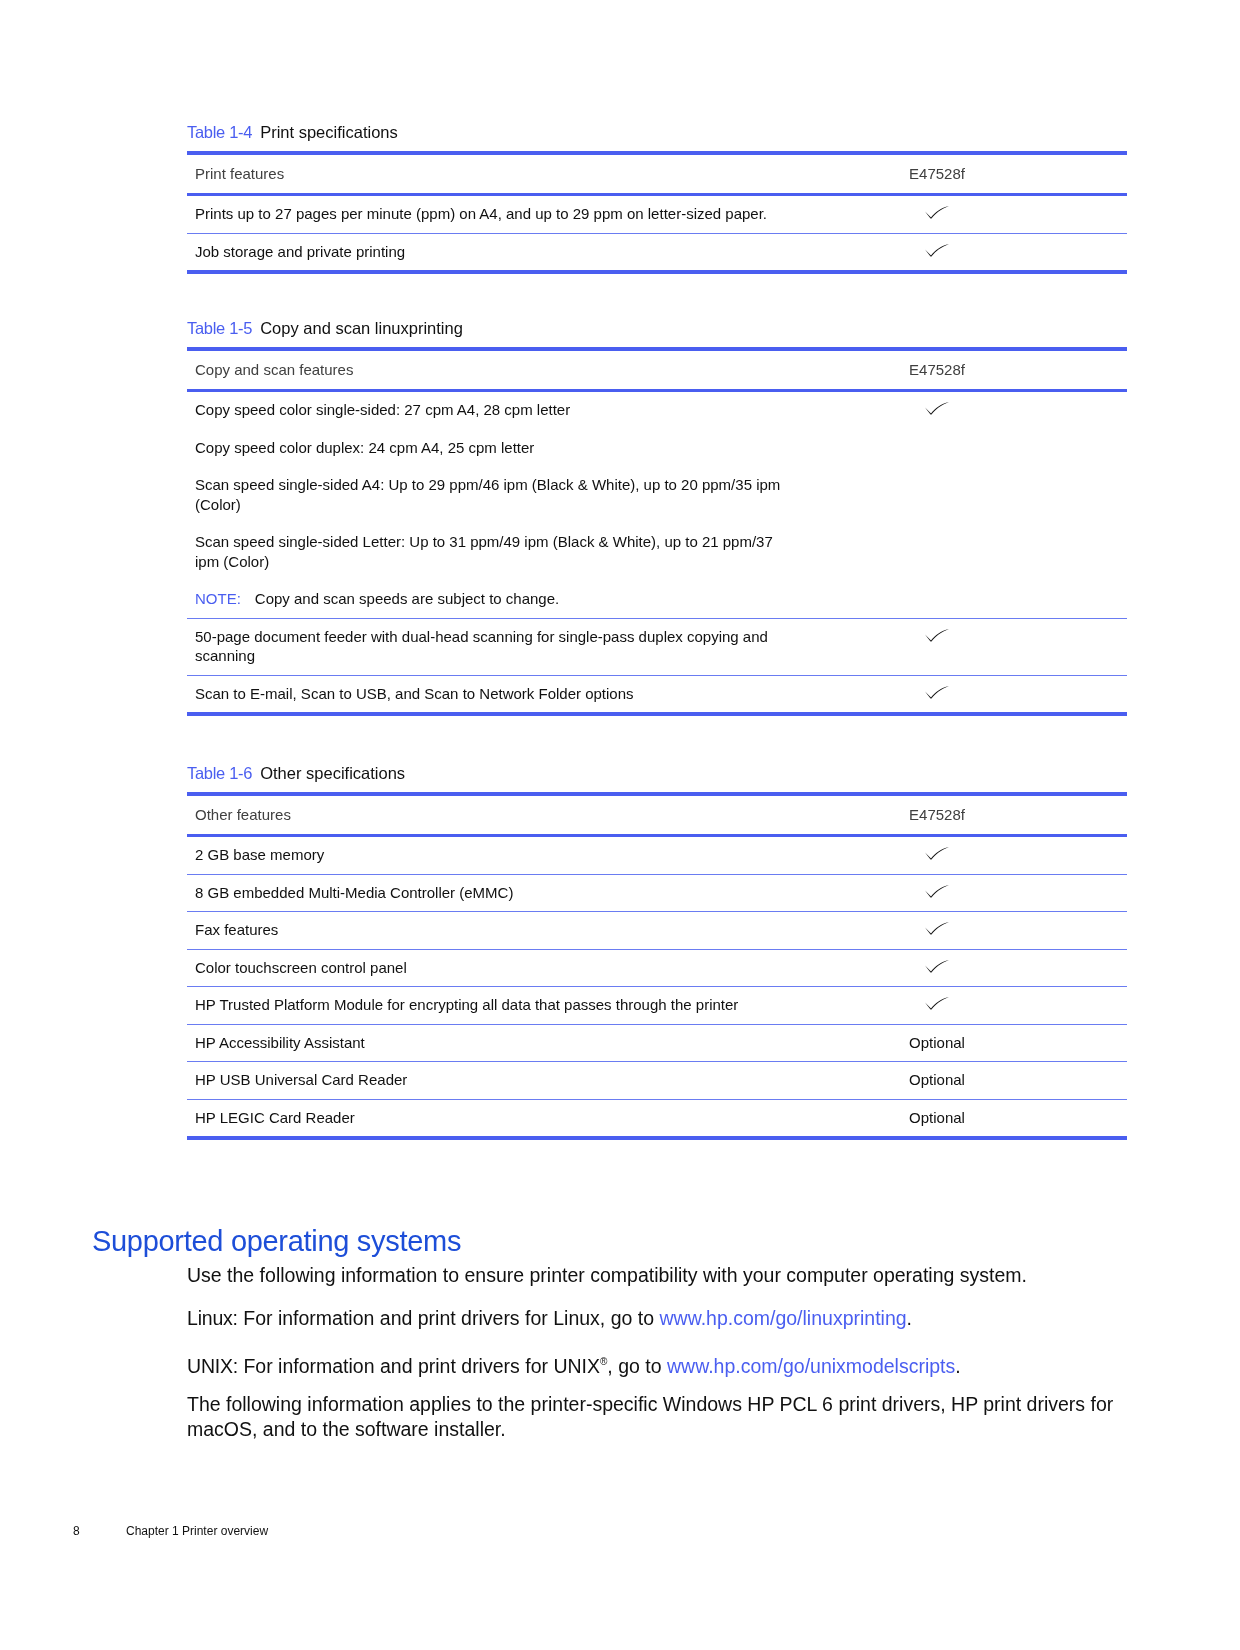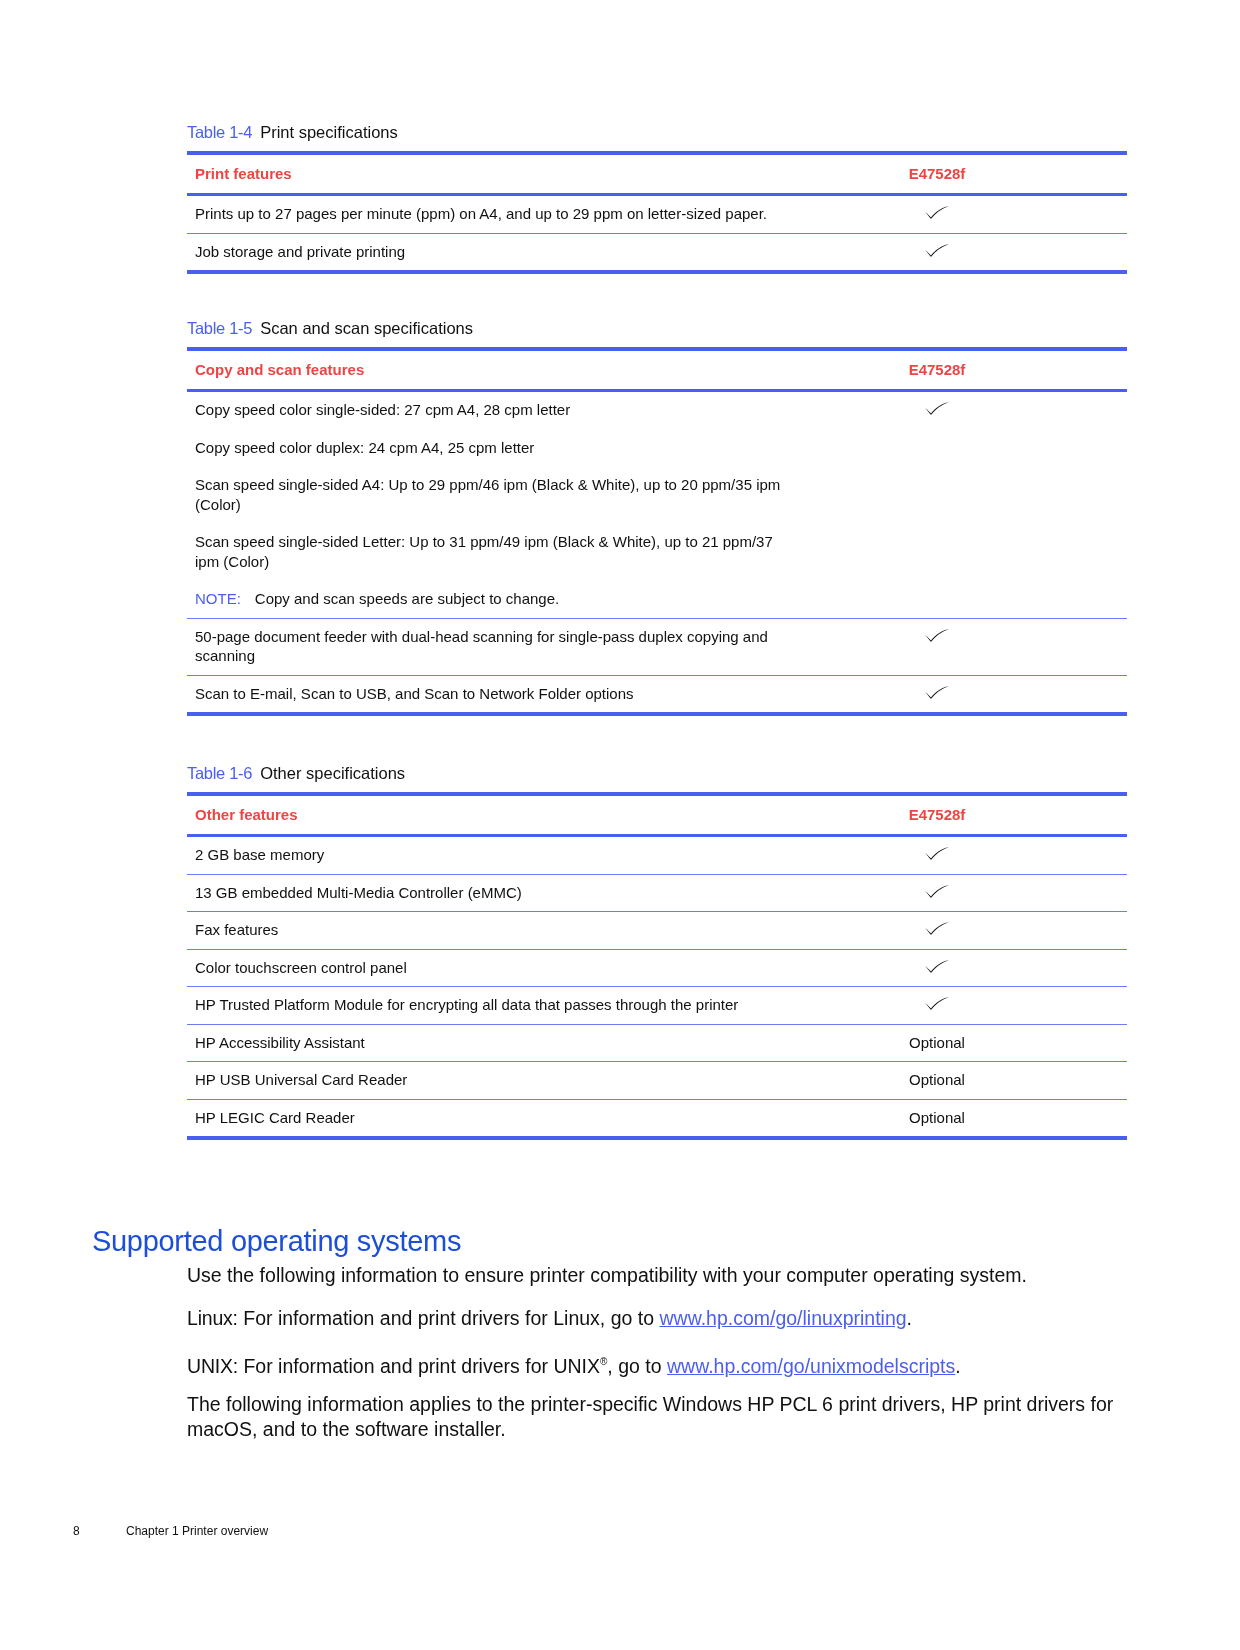--- a/index.html
+++ b/index.html
@@ -6,35 +6,35 @@
   body {
     width: 1240px; height: 1650px; position: relative; overflow: hidden;
     font-family: "Liberation Sans", "DejaVu Sans", sans-serif; color: #1a1a1a;
   }
   .table-block { position: absolute; left: 187px; width: 940px; }
   .caption { font-size: 16.5px; height: 24px; line-height: 24px; margin-bottom: 7px; }
   .caption .num { color: #4a5ef0; margin-right: 8px; letter-spacing: -0.3px; }
   .caption .ttl { color: #111; margin-top: 35px; }
   table.spec { width: 940px; border-collapse: collapse; font-size: 15px; }
   table.spec thead tr { border-top: 4px solid #4a5ef0; border-bottom: 3px solid #4a5ef0; }
-  table.spec th { text-align: left; font-weight: bold; padding: 9px 8px 10px 8px; height: 19px; color: #ef4444; }
+  table.spec th { text-align: left; font-weight: normal; padding: 9px 8px 10px 8px; height: 19px; color: #404040; }
   table.spec th.col2, table.spec td.col2 { width: 200px; text-align: center; padding-left: 0; padding-right: 90px; }
   table.spec tbody tr { border-bottom: 1px solid #6a7cf2; }
   table.spec tbody tr.last { border-bottom: 4px solid #4a5ef0; }
   table.spec td { padding: 8px 8px 9px 8px; vertical-align: top; line-height: 19.5px; color: #111; }
   table.spec td .line { display: block; margin-bottom: 18px; max-width: 600px; }
   table.spec td .line:last-child { margin-bottom: 0; }
   .note-label { color: #4a5ef0; margin-right: 14px; }
   .check { display: inline-block; width: 26px; height: 14px; }
   .section-heading {
     position: absolute; left: 92px; top: 1225px; font-size: 29px; color: #1d4ed8; letter-spacing: -0.3px;
   }
   .para { position: absolute; left: 187px; width: 940px; font-size: 19.5px; line-height: 25px; color: #111; }
   .para b { font-weight: normal; letter-spacing: -0.2px; }
-  a.link { color: #4a5ef0; text-decoration: underline; }
+  a.link { color: #4a5ef0; }
   .footer { position: absolute; top: 1524px; left: 73px; font-size: 12px; color: #111; }
   .footer .pg { display: inline-block; width: 53px; }
 </style>
 </head>
 <body>
 
 <svg width="0" height="0" style="position:absolute">
   <defs>
     <symbol id="chk" viewBox="0 0 26 14">
       <path d="M1 6.5 L7 12.5 C11 7 17 3 25 1 C17 4.2 11 8.5 7.5 13.5 L6.5 13.5 Z" fill="#111"></path>
@@ -65,21 +65,21 @@
         <td class="col2"><svg class="check">
               <use href="#chk"></use>
             </svg></td>
       </tr>
     </tbody>
   </table>
 </div>
 
 <div class="table-block" style="top:316px;">
   <div class="caption">
-    <span class="num">Table 1-5</span><span class="ttl">Scan and scan specifications</span>
+    <span class="num">Table 1-5</span><span class="ttl">Copy and scan linuxprinting</span>
   </div>
   <table class="spec">
     <thead>
         <tr>
       <th>Copy and scan features</th>
       <th class="col2">E47528f</th>
     </tr>
       </thead>
     <tbody>
       <tr>
@@ -124,21 +124,21 @@
     </tr>
       </thead>
     <tbody>
       <tr>
         <td>2 GB base memory</td>
         <td class="col2"><svg class="check">
               <use href="#chk"></use>
             </svg></td>
       </tr>
       <tr>
-        <td>13 GB embedded Multi-Media Controller (eMMC)</td>
+        <td>8 GB embedded Multi-Media Controller (eMMC)</td>
         <td class="col2"><svg class="check">
               <use href="#chk"></use>
             </svg></td>
       </tr>
       <tr>
         <td>Fax features</td>
         <td class="col2"><svg class="check">
               <use href="#chk"></use>
             </svg></td>
       </tr>

